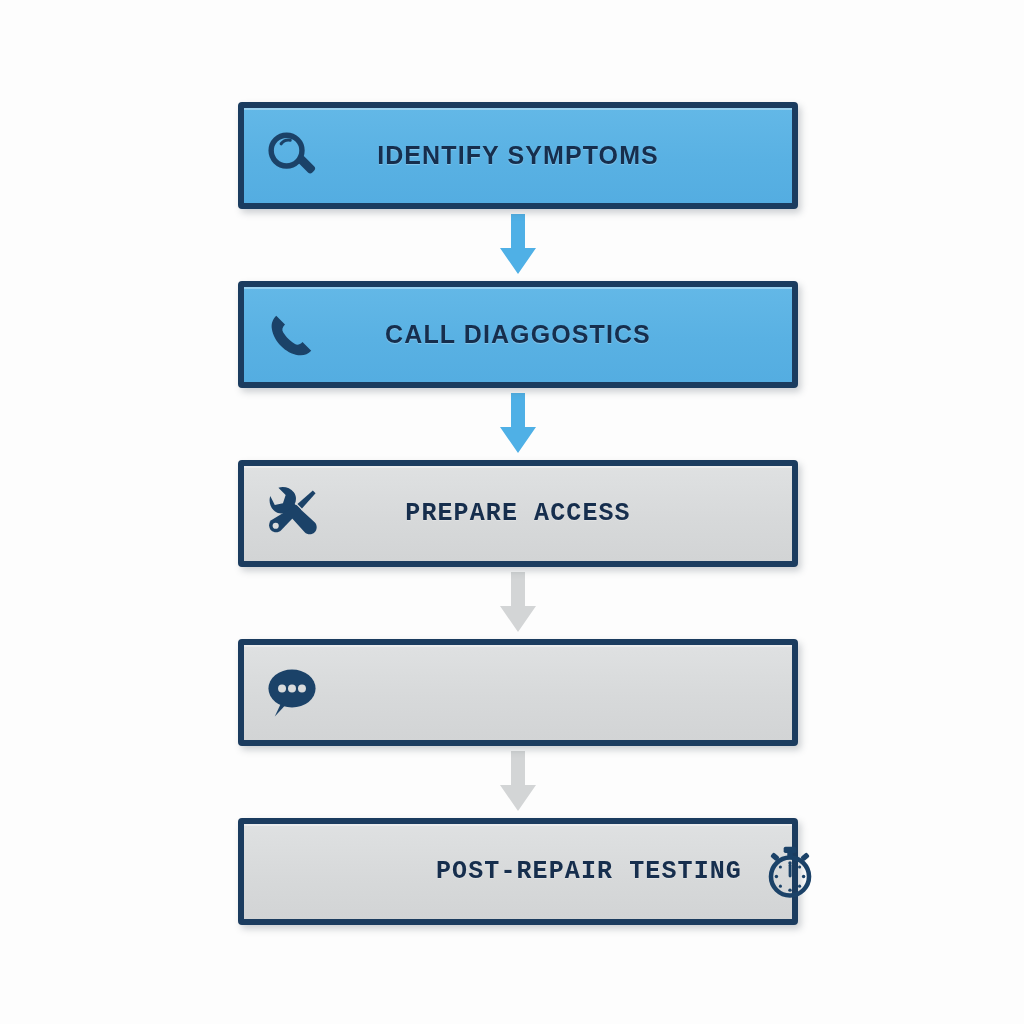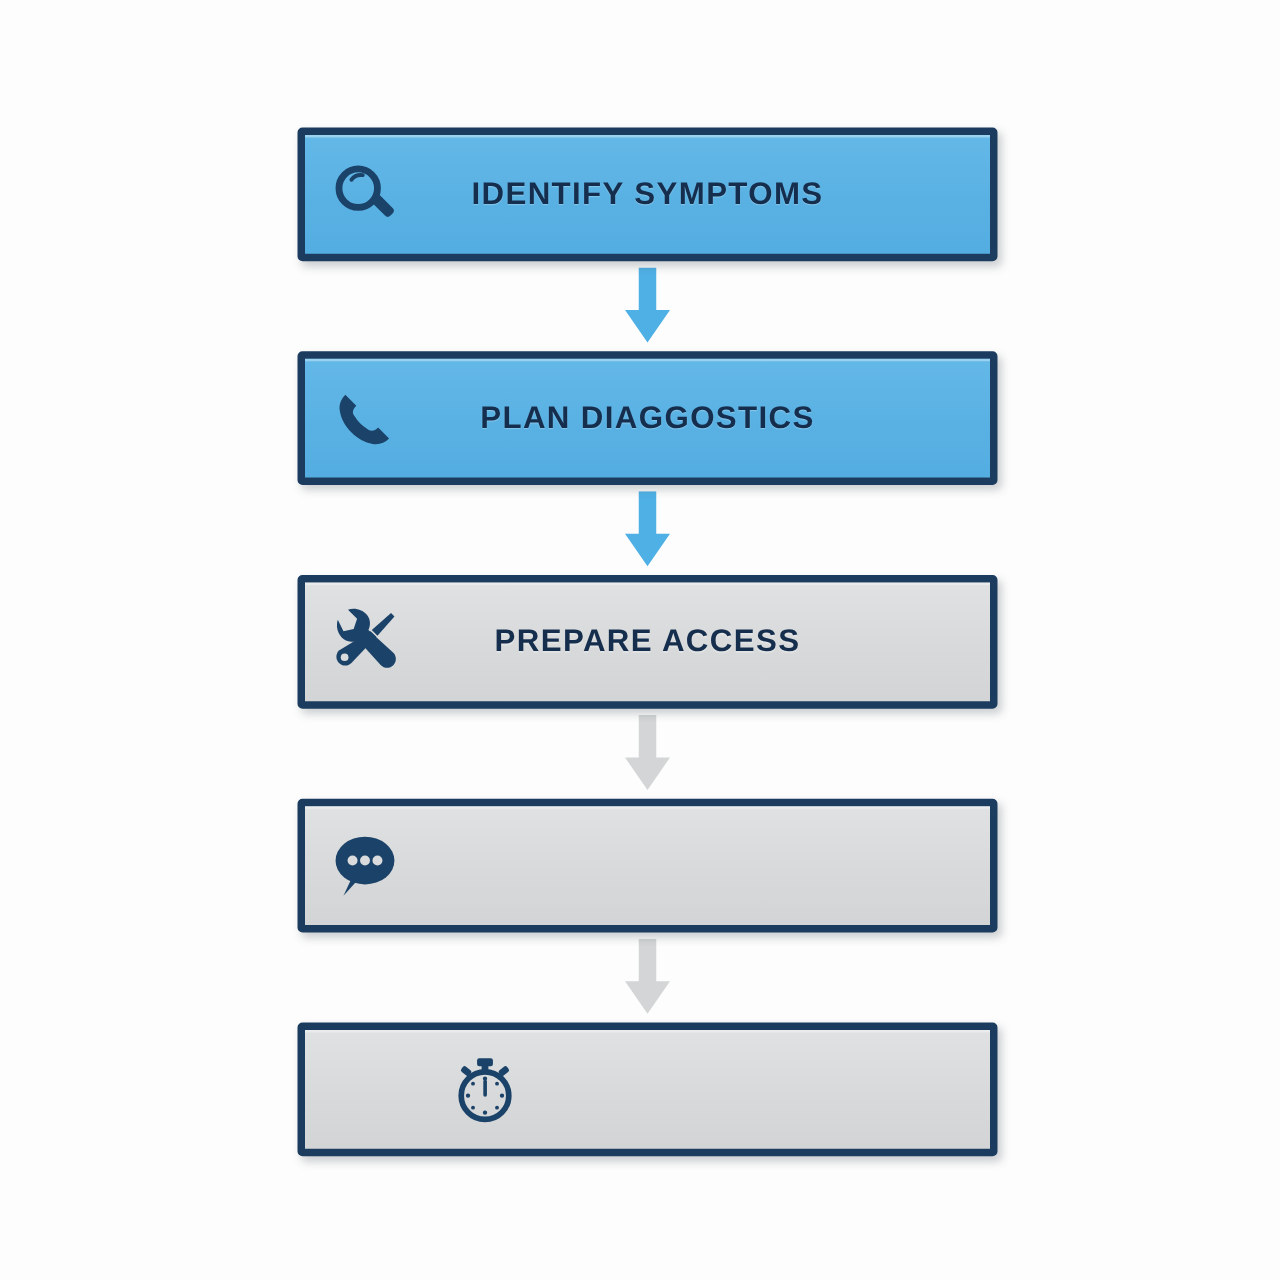--- a/index.html
+++ b/index.html
@@ -46,20 +46,21 @@
   }
 
   .node.blue {
     background: #5bb4e5;
     background-image: linear-gradient(180deg, #63b8e7 0%, #59b1e3 55%, #54ade1 100%);
   }
 
   .node.gray {
     background: #d9dbdc;
     background-image: linear-gradient(180deg, #dfe1e2 0%, #d7d9da 55%, #d2d4d5 100%);
+    font-family: Liberation Mono, monospace;
   }
 
   
   .node::after {
     content: "";
     position: absolute;
     left: 0; right: 0; top: 0;
     height: 2px;
     background: rgba(255, 255, 255, 0.35);
     pointer-events: none;
@@ -129,21 +130,21 @@
         <path d="M13 0 H27 V34 H38 L20 60 L2 34 H13 Z" fill="currentColor"></path>
       </svg>
     </div>
 
     <div class="node blue icon-left">
       <span class="node-icon">
         <svg width="56" height="56" viewBox="0 0 64 64" aria-hidden="true">
           <path d="M14 10 C10 14 8 19 9 25 C11 39 25 53 39 55 C45 56 50 54 54 50 L44 40 C41 43 38 44 35 42 C29 38 26 35 22 29 C20 26 21 23 24 20 Z" fill="currentColor"></path>
         </svg>
       </span>
-      <span class="node-label">PLAN DIAGGOSTICS</span>
+      <span class="node-label">CALL DIAGGOSTICS</span>
     </div>
 
     <div class="arrow blue">
       <svg width="40" height="62" viewBox="0 0 40 62" aria-hidden="true">
         <path d="M13 0 H27 V34 H38 L20 60 L2 34 H13 Z" fill="currentColor"></path>
       </svg>
     </div>
 
     <div class="node gray icon-left">
       <span class="node-icon">
@@ -178,20 +179,21 @@
     </div>
 
     <div class="arrow gray">
       <svg width="40" height="62" viewBox="0 0 40 62" aria-hidden="true">
         <path d="M13 0 H27 V34 H38 L20 60 L2 34 H13 Z" fill="currentColor"></path>
       </svg>
     </div>
 
     <div class="node gray icon-right">
       <span class="spacer-icon"></span>
+      <span class="node-label">POST-REPAIR TESTING</span>
       <span class="node-icon">
         <svg width="58" height="58" viewBox="0 0 64 64" aria-hidden="true">
           <circle cx="32" cy="37" r="21" stroke="currentColor" stroke-width="5" fill="none"></circle>
           <rect x="25" y="4" width="14" height="7" rx="2" fill="currentColor"></rect>
           <rect x="29" y="9" width="6" height="8" fill="currentColor"></rect>
           <rect x="11" y="12" width="9" height="6" rx="2" transform="rotate(38 15 15)" fill="currentColor"></rect>
           <rect x="44" y="12" width="9" height="6" rx="2" transform="rotate(-38 49 15)" fill="currentColor"></rect>
           <rect x="30.5" y="23" width="3.2" height="15" rx="1.6" fill="currentColor"></rect>
           <circle cx="32" cy="22" r="1.9" fill="currentColor"></circle>
           <circle cx="32" cy="52" r="1.9" fill="currentColor"></circle>

